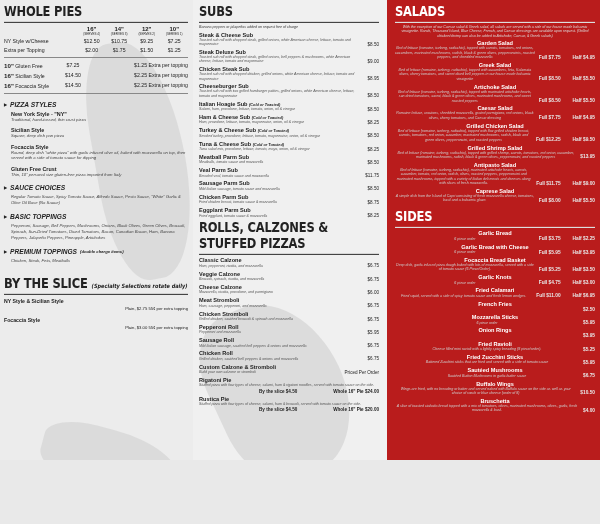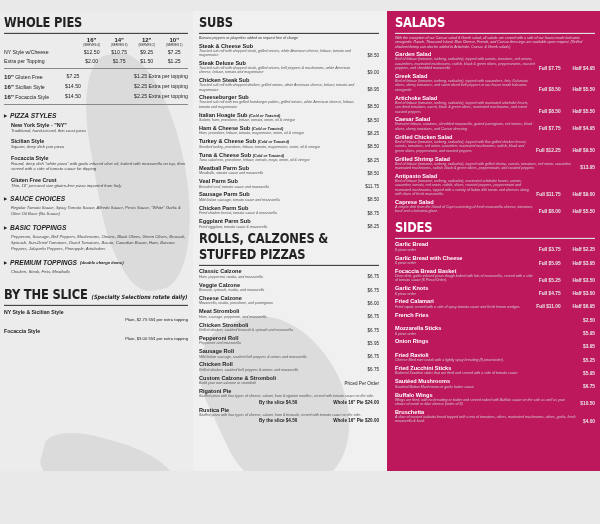--- a/index.html
+++ b/index.html
@@ -1,22 +1,22 @@
 <!DOCTYPE html>
 <html><head>
 <meta charset="utf-8">
 <style>
   * { box-sizing: border-box; margin: 0; padding: 0; }
   html, body { width: 600px; height: 524px; overflow: hidden; }
   body { font-family: "Liberation Sans", sans-serif; background: #e9e9e9; color: #222; position: relative; }
   .page { display: flex; width: 600px; height: 524px; }
-  .col { height: 460px; position: relative; overflow: hidden; margin-top: 11px; }
+  .col { height: 460px; position: relative; overflow: hidden; }
   .col-left { width: 193px; padding: 6px 5px 0 4px; background: #ececec; }
   .col-mid { width: 194px; padding: 6px 8px 0 6px; background: #f0f0f0; }
-  .col-right { width: 213px; padding: 6px 5px 0 8px; background: #be185d; color: #e8e8e8; }
+  .col-right { width: 213px; padding: 6px 5px 0 8px; background: #b91c1c; color: #e8e8e8; text-align: center; }
   .map-shape { position: absolute; background: #d7d7d7; border-radius: 40% 60% 55% 45%; opacity: .8; z-index: 0; }
   .content { position: relative; z-index: 1; }
   .sec-title { font-family: "DejaVu Sans", sans-serif; font-weight: bold; font-size: 11.5px; letter-spacing: -0.2px; text-transform: uppercase; padding-bottom: 2px; border-bottom: 1.2px solid #444; display: flex; align-items: baseline; gap: 4px; transform: scaleY(1.15); transform-origin: left bottom; }
   .col-right .sec-title { border-bottom-color: #ddd; color: #fff; }
   .sec-sub { font-size: 5px; font-style: italic; font-weight: bold; text-transform: none; letter-spacing: 0; }
   .note { font-size: 3.6px; font-style: italic; color: #333; margin-top: 2px; line-height: 1.2; }
   .col-right .note { color: #ddd; }
   
   table.pies { width: 100%; border-collapse: collapse; margin-top: 3px; font-size: 5.2px; }
   table.pies th { font-size: 6px; font-weight: bold; text-align: center; line-height: 1; }

